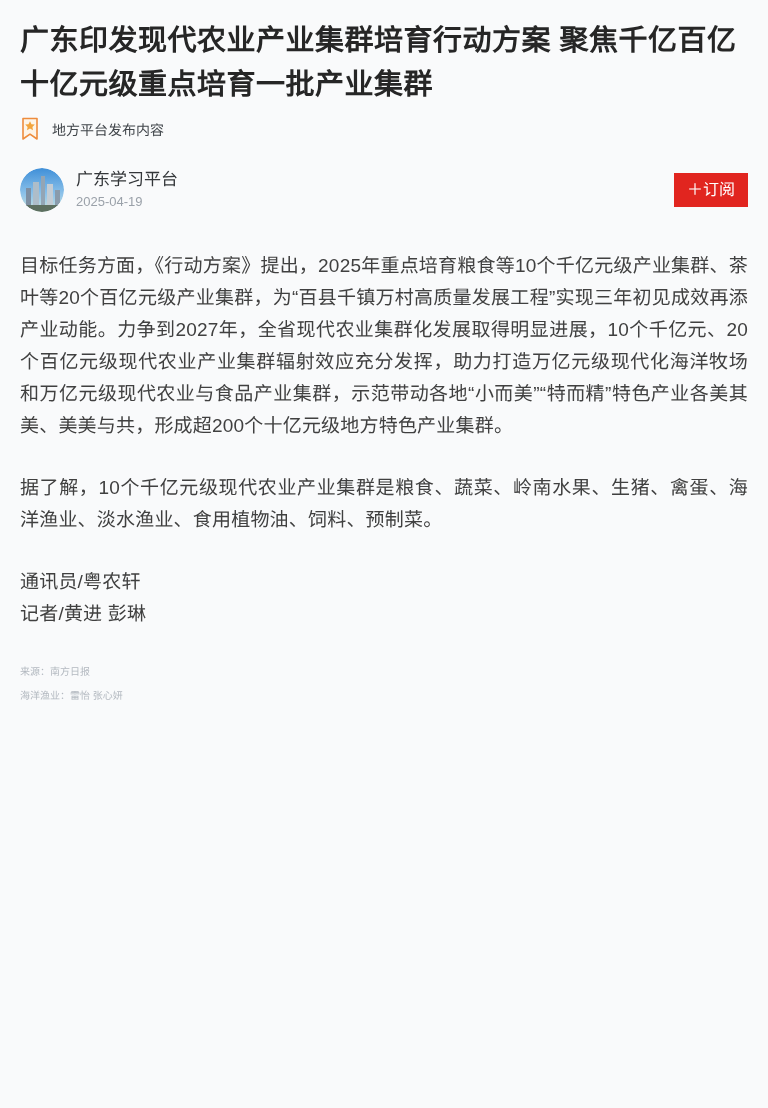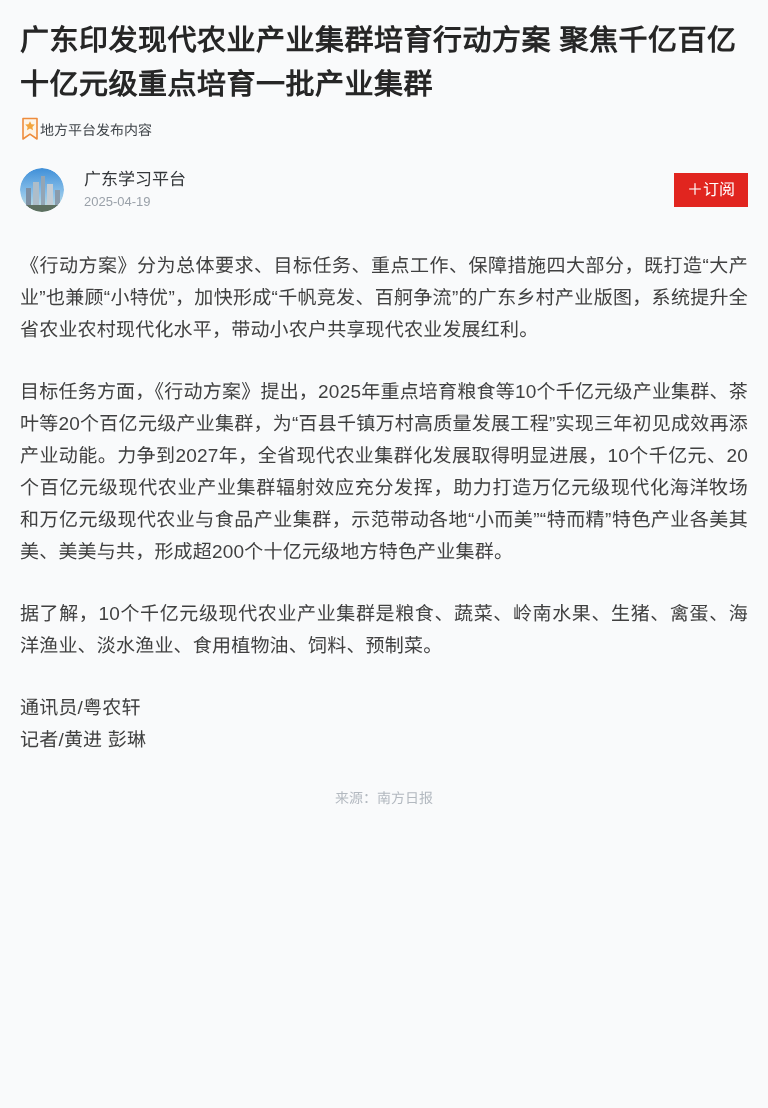--- a/index.html
+++ b/index.html
@@ -22,42 +22,42 @@
     font-size: 29px;
     line-height: 44px;
     font-weight: 700;
     color: #262626;
     letter-spacing: 0.5px;
   }
   .badge-row {
     margin-top: 10px;
     display: flex;
     align-items: center;
-    gap: 0;
+    gap: 12px;
     height: 26px;
   }
   .badge-icon { display: inline-flex; width: 20px; height: 24px; }
   .badge-label {
     font-size: 14px;
     color: #40454a;
   }
   .author-row {
     margin-top: 26px;
     display: flex;
     align-items: center;
   }
   .avatar {
     width: 44px;
     height: 44px;
     border-radius: 50%;
     overflow: hidden;
     flex: 0 0 auto;
     display: inline-flex;
   }
-  .author-meta { margin-left: 20px; flex: 1 1 auto; }
+  .author-meta { margin-left: 12px; flex: 1 1 auto; }
   .author-name {
     font-size: 17px;
     color: #333639;
     line-height: 22px;
   }
   .author-date {
     font-size: 13px;
     color: #9aa1a9;
     line-height: 21px;
   }
@@ -81,24 +81,23 @@
     color: #404040;
     text-align: justify;
     letter-spacing: 0.2px;
   }
   .article-body p.byline { margin-bottom: 30px; text-align: left; }
   .article-body p.byline-last { margin-bottom: 0; }
   .footer {
     margin-top: 14px;
   }
   .footer div {
-    font-size: 14px;
+    font-size: 10px;
     line-height: 24px;
     color: #b3b9c0;
-    text-align: center;
   }
 </style>
 </head>
 <body>
 
 <div class="page">
 
   <h1 class="title">广东印发现代农业产业集群培育行动方案 聚焦千亿百亿十亿元级重点培育一批产业集群</h1>
 
   <div class="badge-row">
@@ -136,21 +135,20 @@
       </svg>
     </span>
     <div class="author-meta">
       <div class="author-name">广东学习平台</div>
       <div class="author-date">2025-04-19</div>
     </div>
     <button class="subscribe-btn">＋订阅</button>
   </div>
 
   <div class="article-body">
-    <p>《行动方案》分为总体要求、目标任务、重点工作、保障措施四大部分，既打造“大产业”也兼顾“小特优”，加快形成“千帆竞发、百舸争流”的广东乡村产业版图，系统提升全省农业农村现代化水平，带动小农户共享现代农业发展红利。</p>
     <p>目标任务方面，《行动方案》提出，2025年重点培育粮食等10个千亿元级产业集群、茶叶等20个百亿元级产业集群，为“百县千镇万村高质量发展工程”实现三年初见成效再添产业动能。力争到2027年，全省现代农业集群化发展取得明显进展，10个千亿元、20个百亿元级现代农业产业集群辐射效应充分发挥，助力打造万亿元级现代化海洋牧场和万亿元级现代农业与食品产业集群，示范带动各地“小而美”“特而精”特色产业各美其美、美美与共，形成超200个十亿元级地方特色产业集群。</p>
     <p>据了解，10个千亿元级现代农业产业集群是粮食、蔬菜、岭南水果、生猪、禽蛋、海洋渔业、淡水渔业、食用植物油、饲料、预制菜。</p>
     <p class="byline byline-last">通讯员/粤农轩</p>
     <p class="byline">记者/黄进 彭琳</p>
   </div>
 
   <div class="footer">
     <div>来源：南方日报</div>
     <div>海洋渔业：雷怡 张心妍</div>
   </div>

